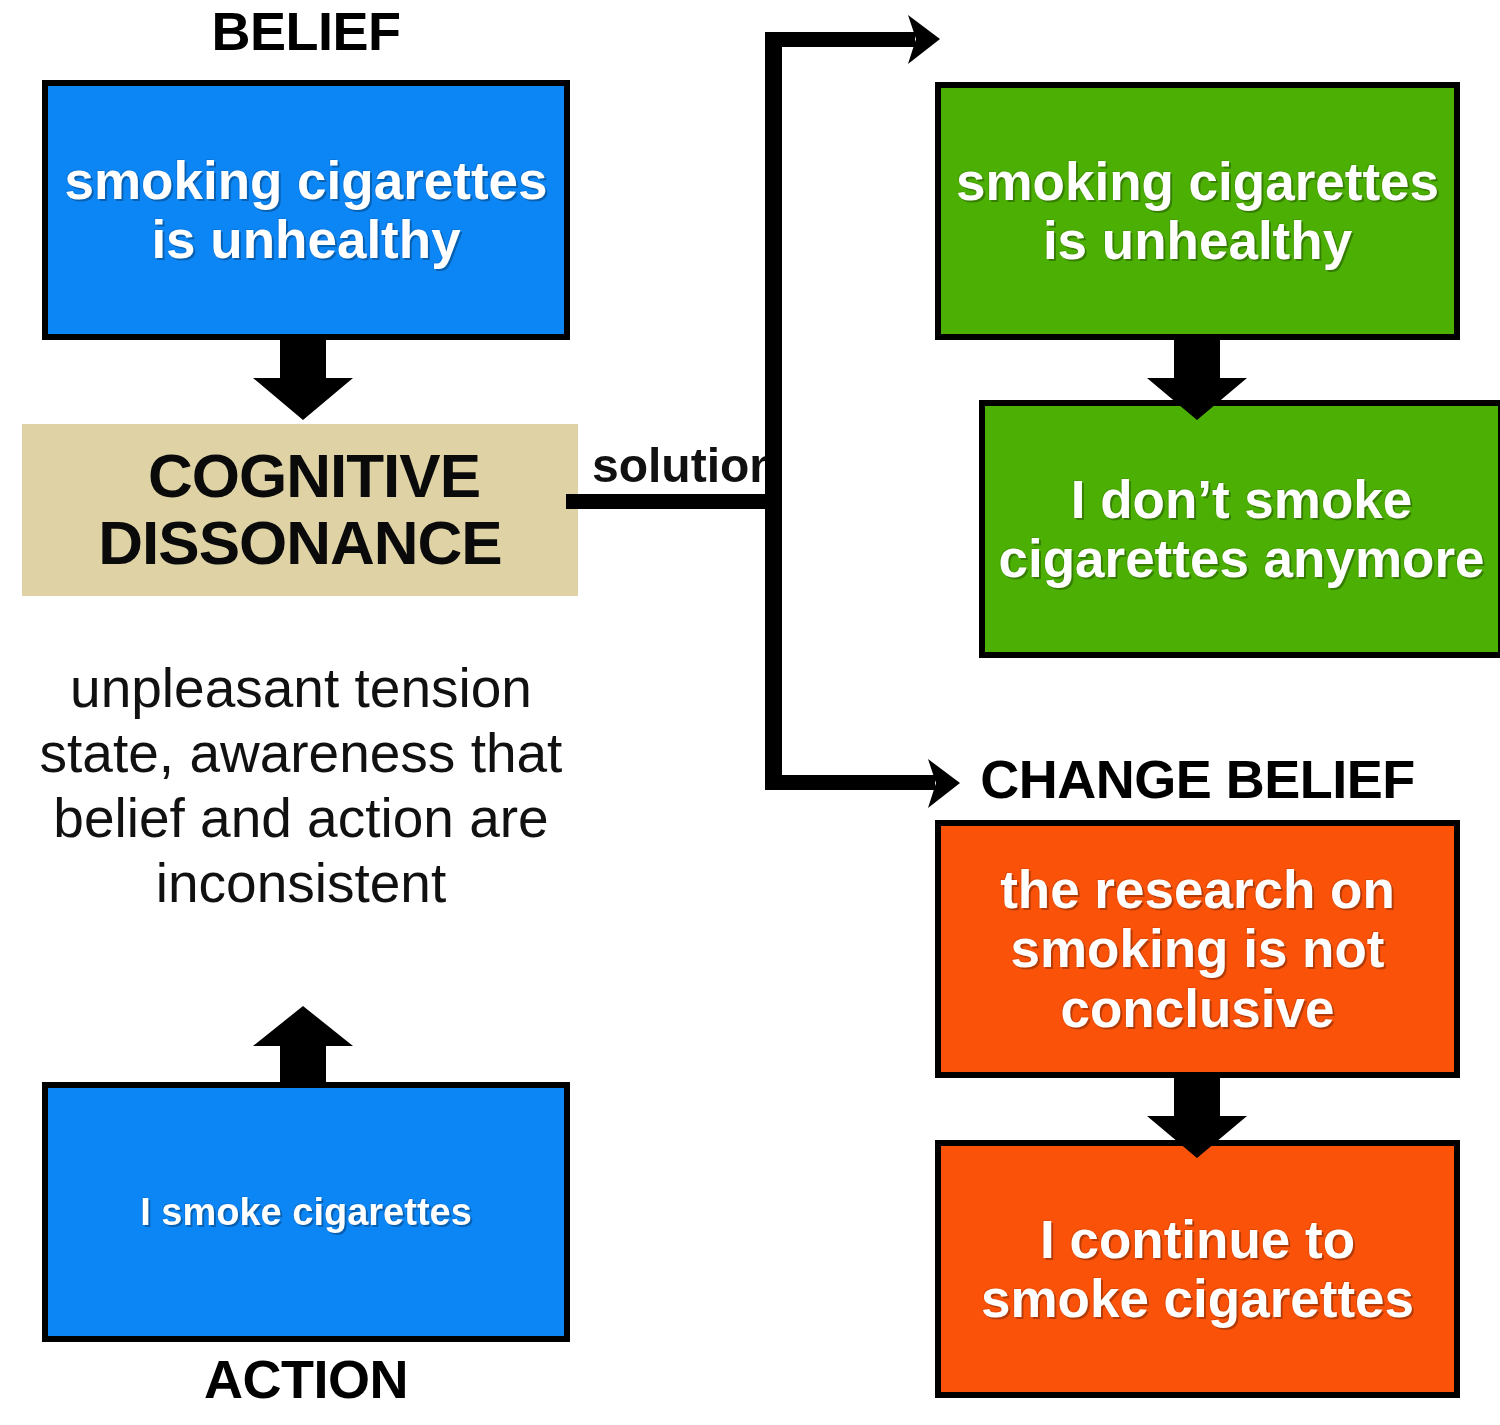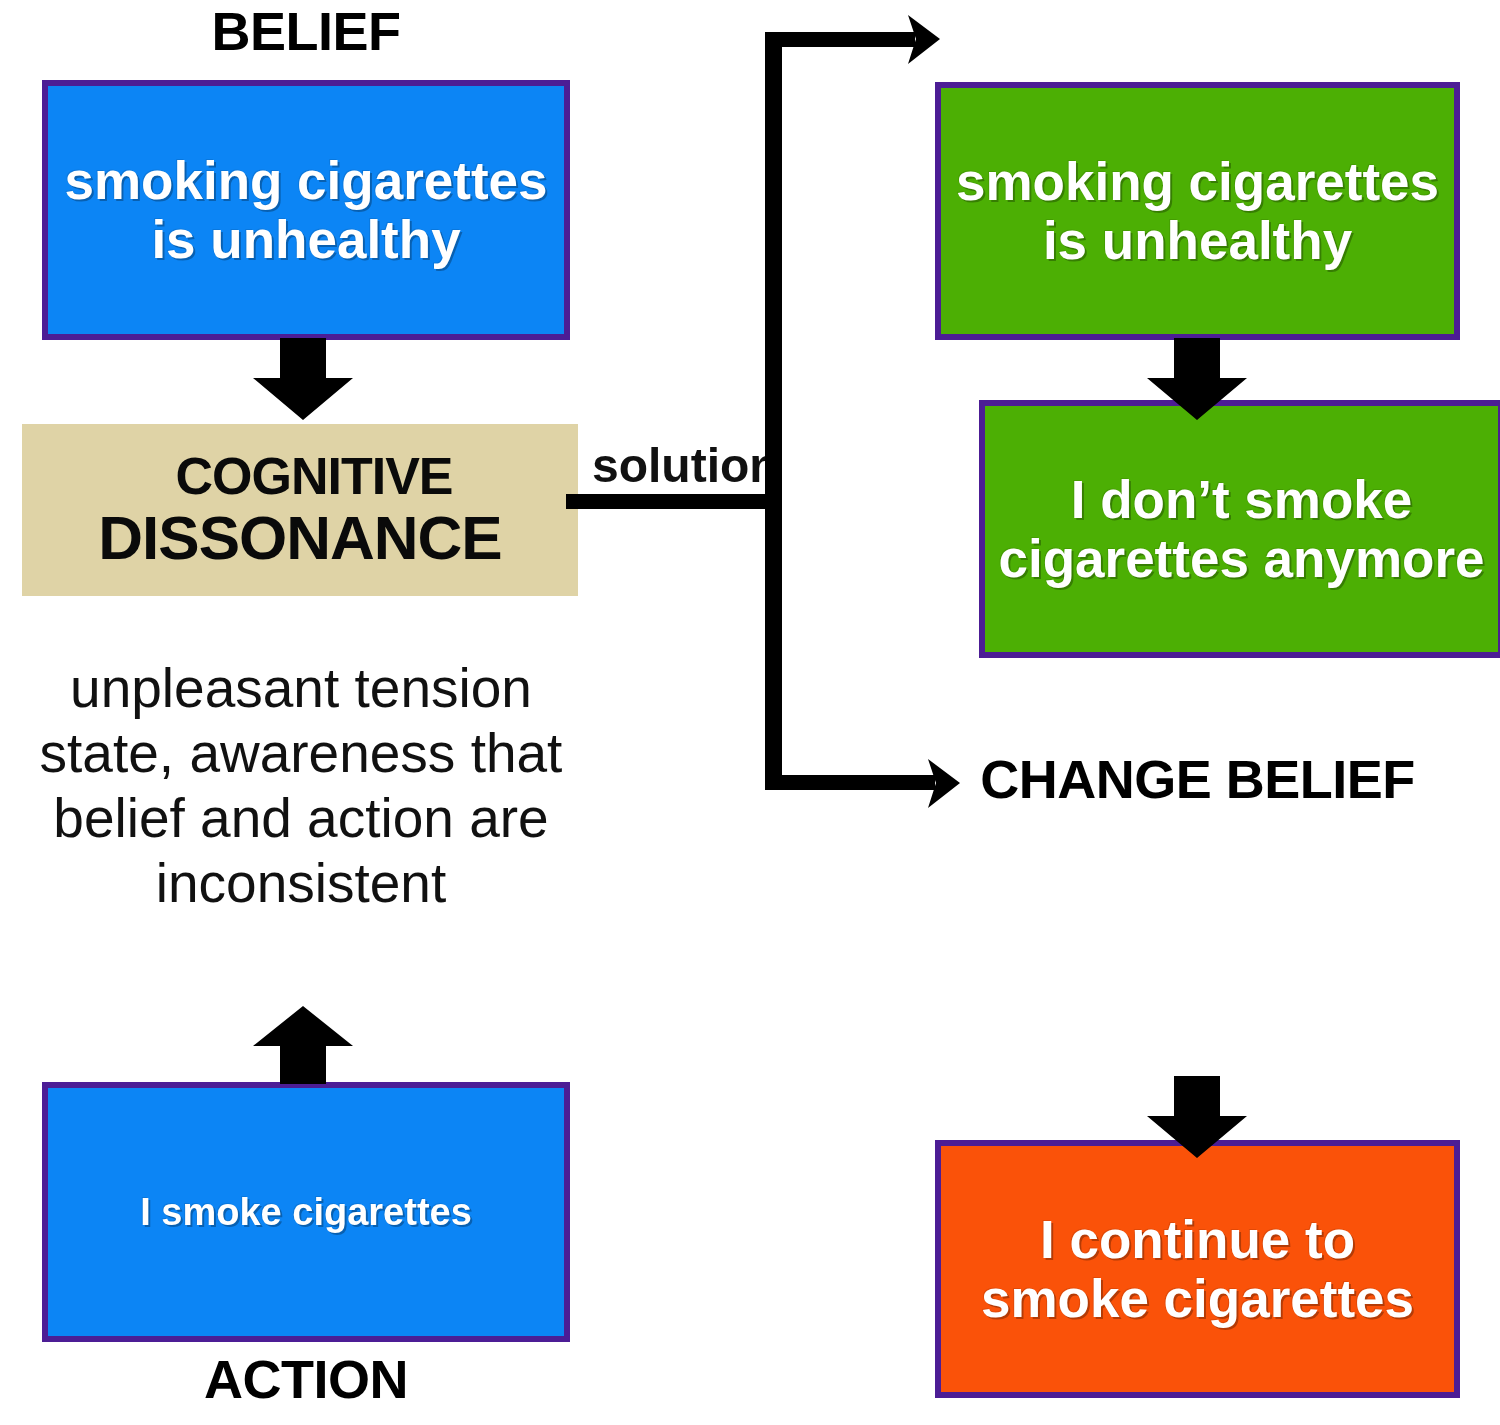--- a/index.html
+++ b/index.html
@@ -26,21 +26,21 @@
     color: #000000;
     text-align: center;
     letter-spacing: -0.5px;
     line-height: 1;
     white-space: nowrap;
   }
 
   .node-box {
     position: absolute;
     box-sizing: border-box;
-    border: 6px solid #4c1d95;
+    border: 6px solid #000000;
     display: flex;
     align-items: center;
     justify-content: center;
     text-align: center;
   }
   .node-text {
     font-weight: bold;
     color: #ffffff;
     line-height: 1.12;
     text-shadow:
@@ -100,21 +100,21 @@
 <div id="canvas">
 
   <div class="sec-label" style="left:42px; top:4px; width:528px; font-size:54px;">BELIEF</div>
 
   <div class="node-box blue" style="left:42px; top:80px; width:528px; height:260px;">
     <span class="node-text" style="font-size:53px;">smoking cigarettes is unhealthy</span>
   </div>
 
   <div class="beige-box" style="left:22px; top:424px; width:556px; height:172px;">
     <div style="display:flex; flex-direction:column; align-items:center; justify-content:center;">
-      <span class="beige-text" style="font-size:52px;margin-left:28px;">COGNITIVE</span>
+      <span class="beige-text" style="font-size:62px;margin-left:28px;">COGNITIVE</span>
       <span class="beige-text" style="font-size:62px;">DISSONANCE</span>
     </div>
   </div>
 
   <div class="desc-text" style="left:36px; top:608px; width:530px; font-size:55px;">unpleasant tension state, awareness that belief and action are inconsistent</div>
 
   <div class="node-box blue" style="left:42px; top:1082px; width:528px; height:260px;">
     <span class="node-text" style="font-size:38px;">I smoke cigarettes</span>
   </div>
 
@@ -126,20 +126,23 @@
   <div class="node-box green" style="left:935px; top:82px; width:525px; height:258px;">
     <span class="node-text" style="font-size:53px;">smoking cigarettes is unhealthy</span>
   </div>
 
   <div class="node-box green" style="left:935px; top:400px; width:525px; height:258px;margin-left:44px;">
     <span class="node-text" style="font-size:53px;">I don’t smoke cigarettes anymore</span>
   </div>
 
   <div class="sec-label" style="left:935px; top:752px; width:525px; font-size:54px;">CHANGE BELIEF</div>
 
+  <div class="node-box orange" style="left:935px; top:820px; width:525px; height:258px;">
+    <span class="node-text" style="font-size:53px;">the research on smoking is not conclusive</span>
+  </div>
 
   <div class="node-box orange" style="left:935px; top:1140px; width:525px; height:258px;">
     <span class="node-text" style="font-size:53px;">I continue to smoke cigarettes</span>
   </div>
 
   <svg class="arrow-layer" viewBox="0 0 1500 1425" xmlns="http://www.w3.org/2000/svg">
 
     <g>
       <polygon fill="#000000" points="280,338 326,338 326,378 353,378 303,420 253,378 280,378"></polygon>
     </g>

